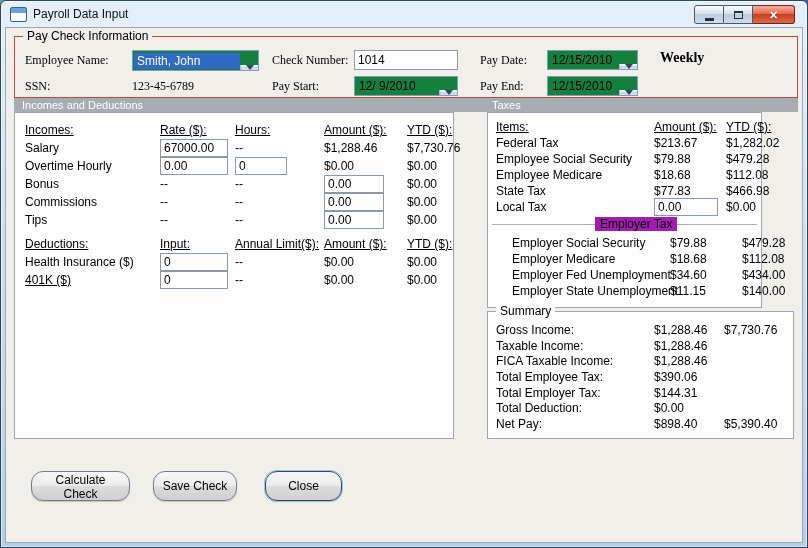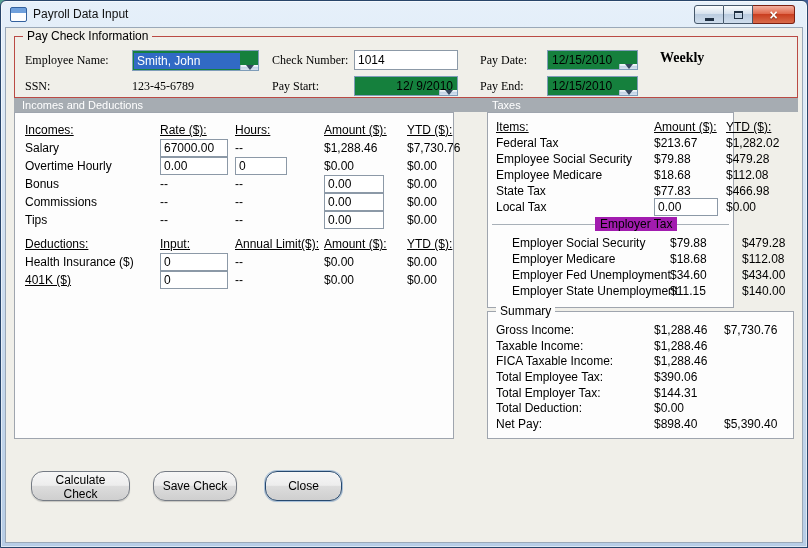--- a/index.html
+++ b/index.html
@@ -114,21 +114,21 @@
             <i class="arr"></i>
           </span>
       </div>
 
       <span class="lbl" style="left:645px;top:13px;font-size:14px;font-weight:bold;">Weekly</span>
 
       <span class="lbl" style="left:10px;top:42px;">SSN:</span>
       <span class="lbl" style="left:117px;top:42px;">123-45-6789</span>
 
       <span class="lbl" style="left:257px;top:42px;">Pay Start:</span>
-      <div class="combo" style="left:339px;top:39px;width:104px;height:20px;flex-direction:column;">
+      <div class="combo" style="left:339px;top:39px;width:104px;height:20px;">
         <span class="combo-text">12/ 9/2010</span>
         <span class="combo-btn">
             <i class="arr"></i>
           </span>
       </div>
 
       <span class="lbl" style="left:465px;top:42px;">Pay End:</span>
       <div class="combo" style="left:532px;top:39px;width:91px;height:20px;">
         <span class="combo-text">12/15/2010</span>
         <span class="combo-btn">
@@ -196,21 +196,21 @@
         <div class="cell">$0.00</div>
 
         <div class="cell link">401K  ($)</div>
         <div class="cell"><input class="tb w68" value="0" style=""></div>
         <div class="cell">--</div>
         <div class="cell">$0.00</div>
         <div class="cell">$0.00</div>
       </div>
     </div>
 
-    <div class="panel" style="left:481px;top:84px;width:247px;height:196px;">
+    <div class="panel" style="left:481px;top:84px;width:275px;height:196px;">
 
       <div class="tbl tax-grid" style="left:8px;top:6px;">
         <div class="cell u">Items:</div>
         <div class="cell u">Amount ($):</div>
         <div class="cell u">YTD ($):</div>
 
         <div class="cell">Federal Tax</div>
         <div class="cell">$213.67</div>
         <div class="cell">$1,282.02</div>
 

